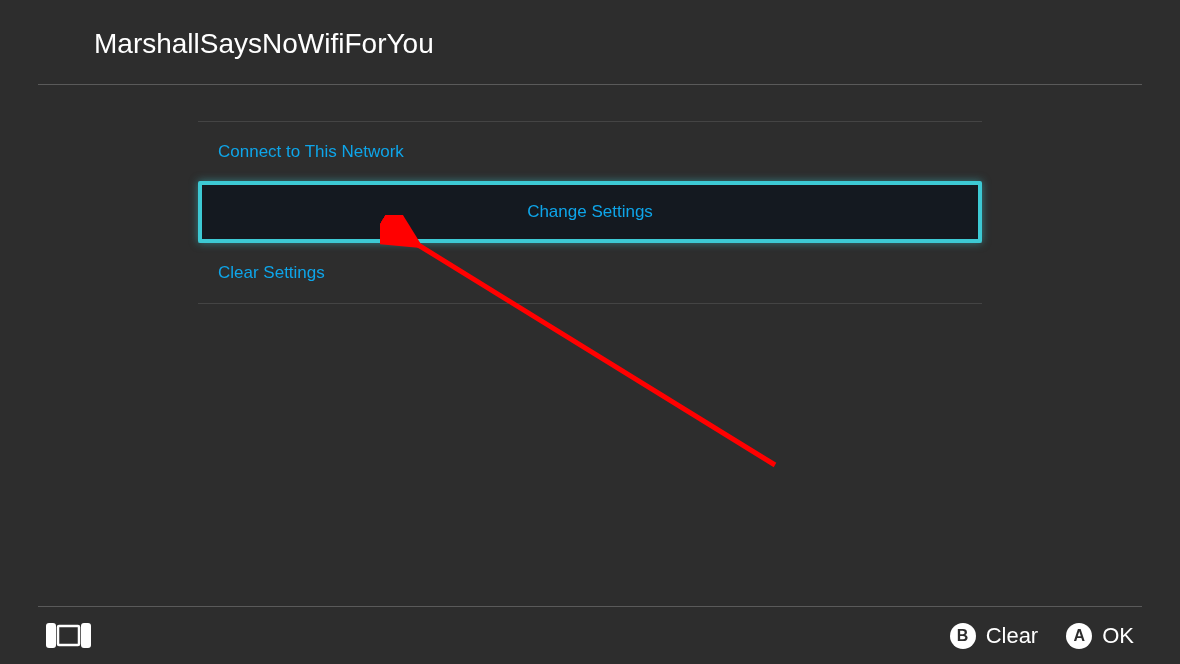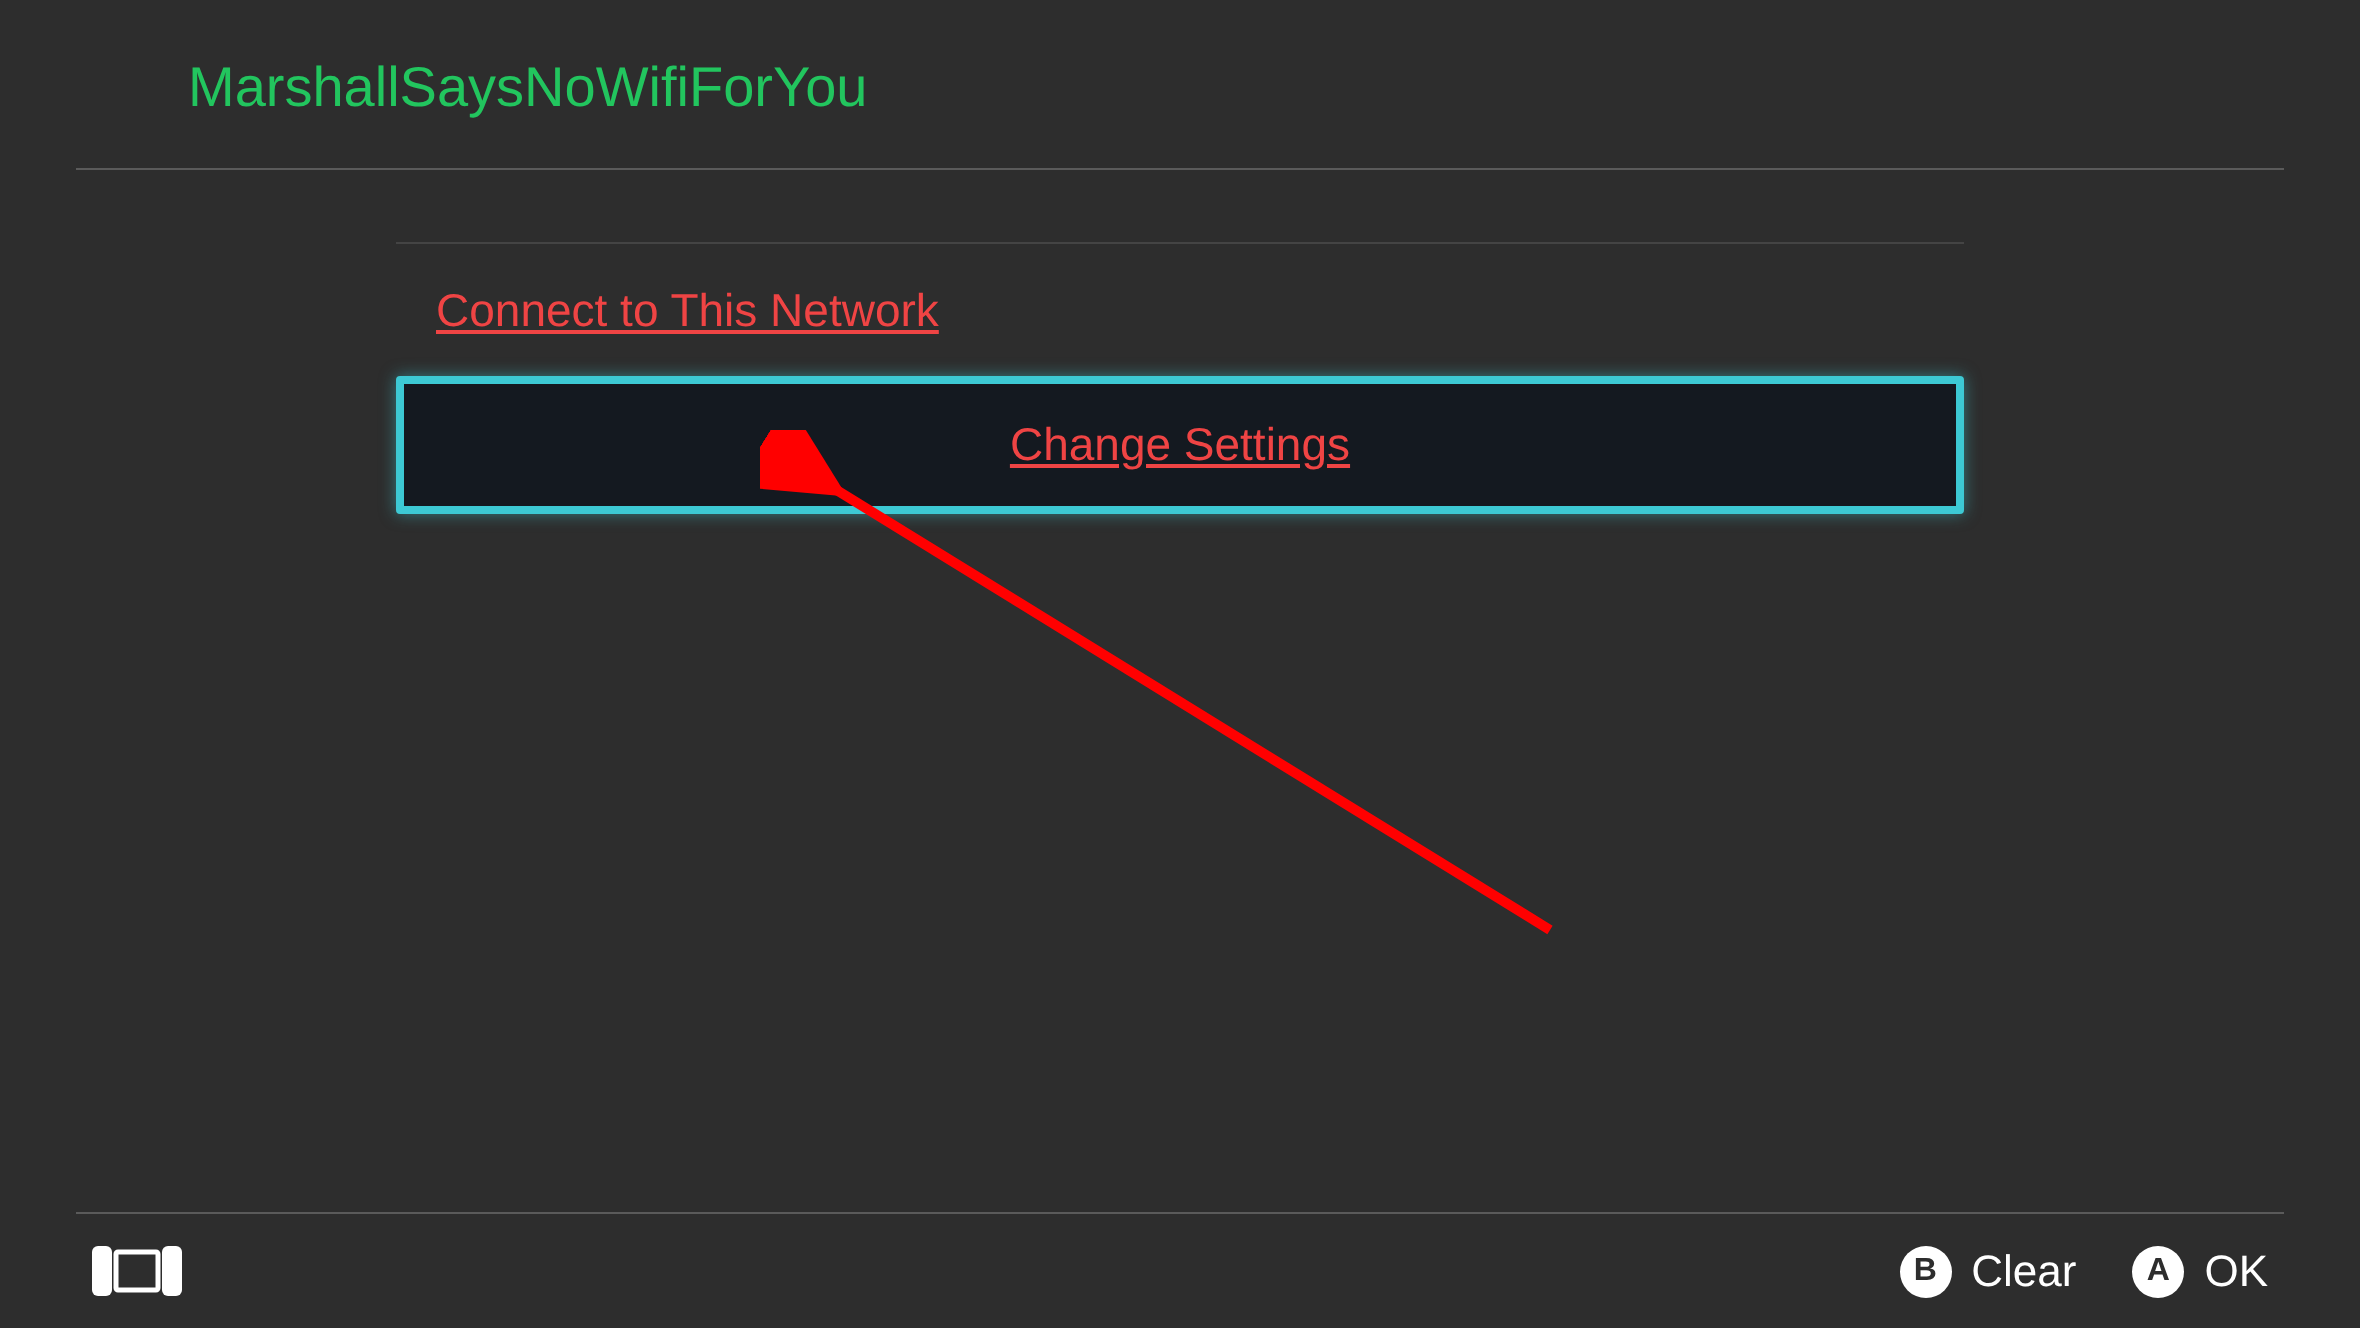--- a/index.html
+++ b/index.html
@@ -20,36 +20,35 @@
     
     .header {
       padding: 28px 0 24px 56px;
       border-bottom: 1px solid #5a5a5a;
       margin: 0 38px;
     }
     
     .header-title {
       font-size: 28px;
       font-weight: 300;
-      color: #22c55e;
+      color: #ffffff;
     }
     
     .menu-container {
       margin-top: 36px;
       padding: 0 198px;
     }
     
     .menu-item {
       padding: 20px 20px;
-      font-size: 23px;
+      font-size: 17px;
       font-weight: 300;
-      color: #ef4444;
+      color: #0ea5e9;
       cursor: pointer;
       border-top: 1px solid #444444;
-      text-decoration: underline;
     }
     
     .menu-item:last-of-type {
       border-bottom: 1px solid #444444;
     }
     
     .menu-item.selected {
       background-color: #141920;
       border: 4px solid #3dc9d4;
       border-radius: 2px;
@@ -133,20 +132,23 @@
   <div class="header-title">MarshallSaysNoWifiForYou</div>
 </div>
 
 <div class="menu-container">
   <div class="menu-item">
     <span>Connect to This Network</span>
   </div>
   <div class="menu-item selected">
     <span>Change Settings</span>
   </div>
+  <div class="menu-item">
+    <span>Clear Settings</span>
+  </div>
 </div>
 
 <div class="annotation-arrow">
   <svg viewBox="0 0 420 260">
     <defs>
       <marker id="arrowhead" markerWidth="10" markerHeight="10" refX="2" refY="5" orient="auto">
         <polygon points="0 5, 10 0, 10 10" fill="#ff0000"></polygon>
       </marker>
     </defs>
     <line x1="395" y1="250" x2="35" y2="28" stroke="#ff0000" stroke-width="5" marker-end="url(#arrowhead)"></line>

